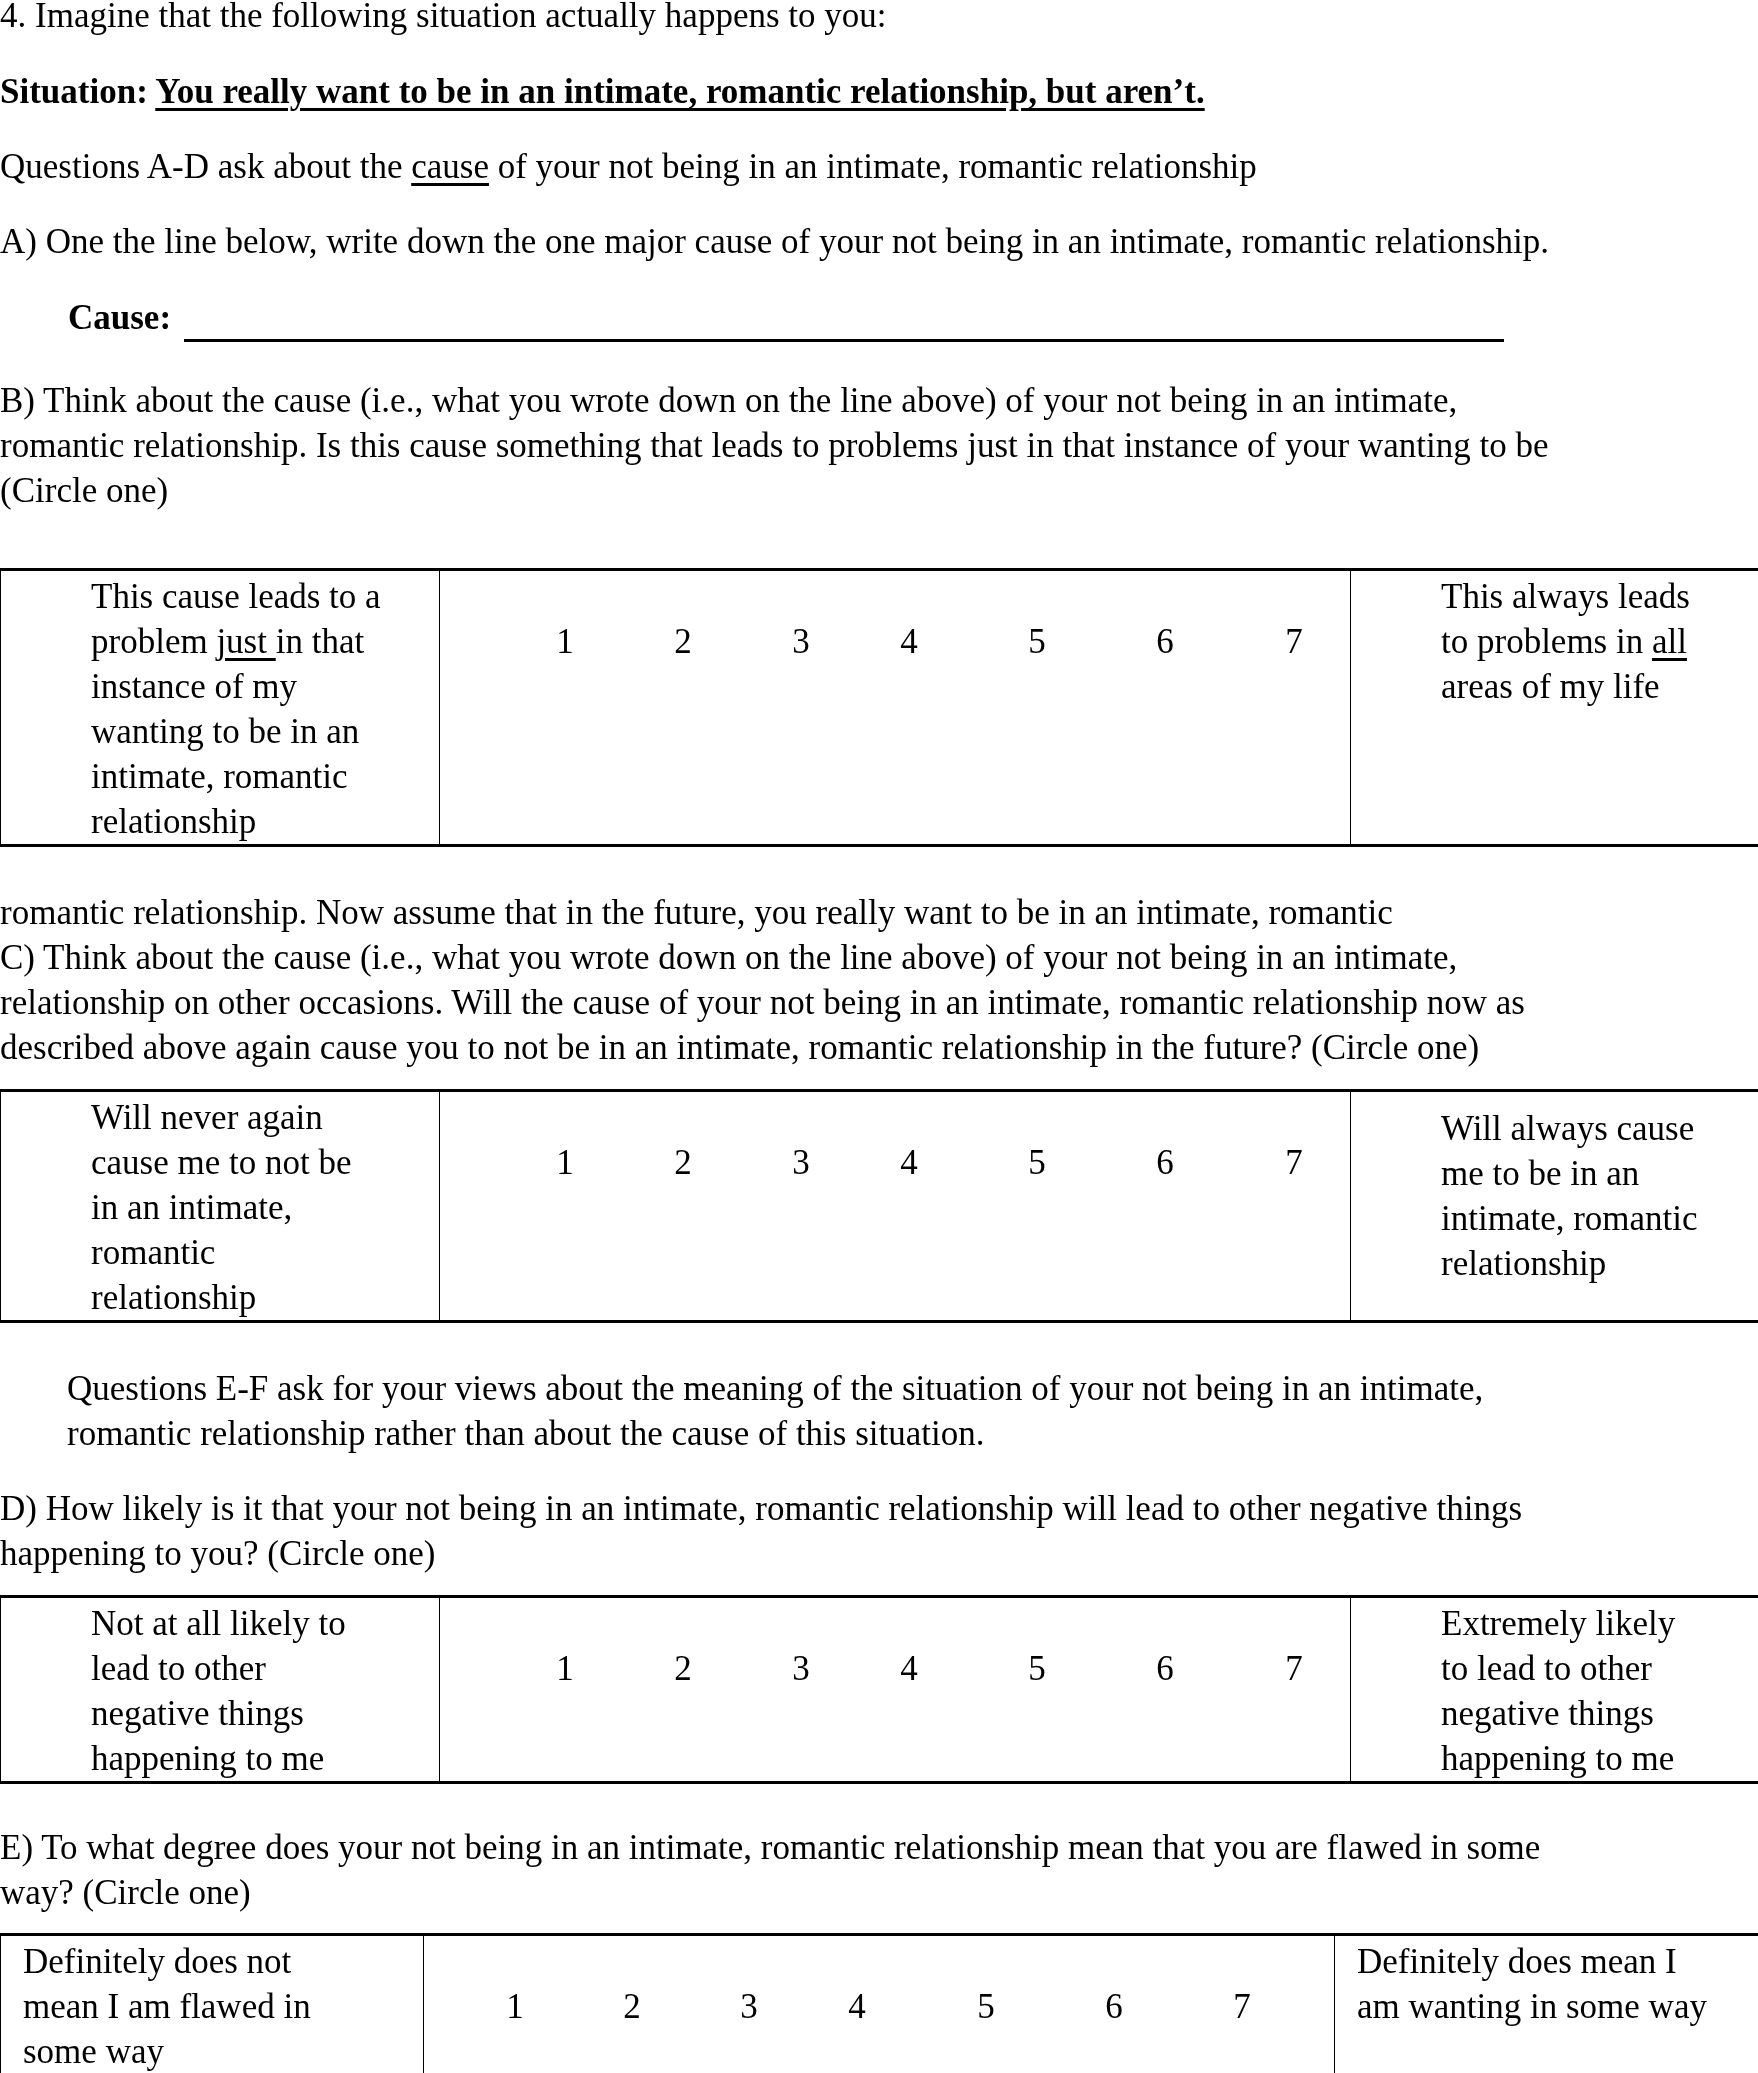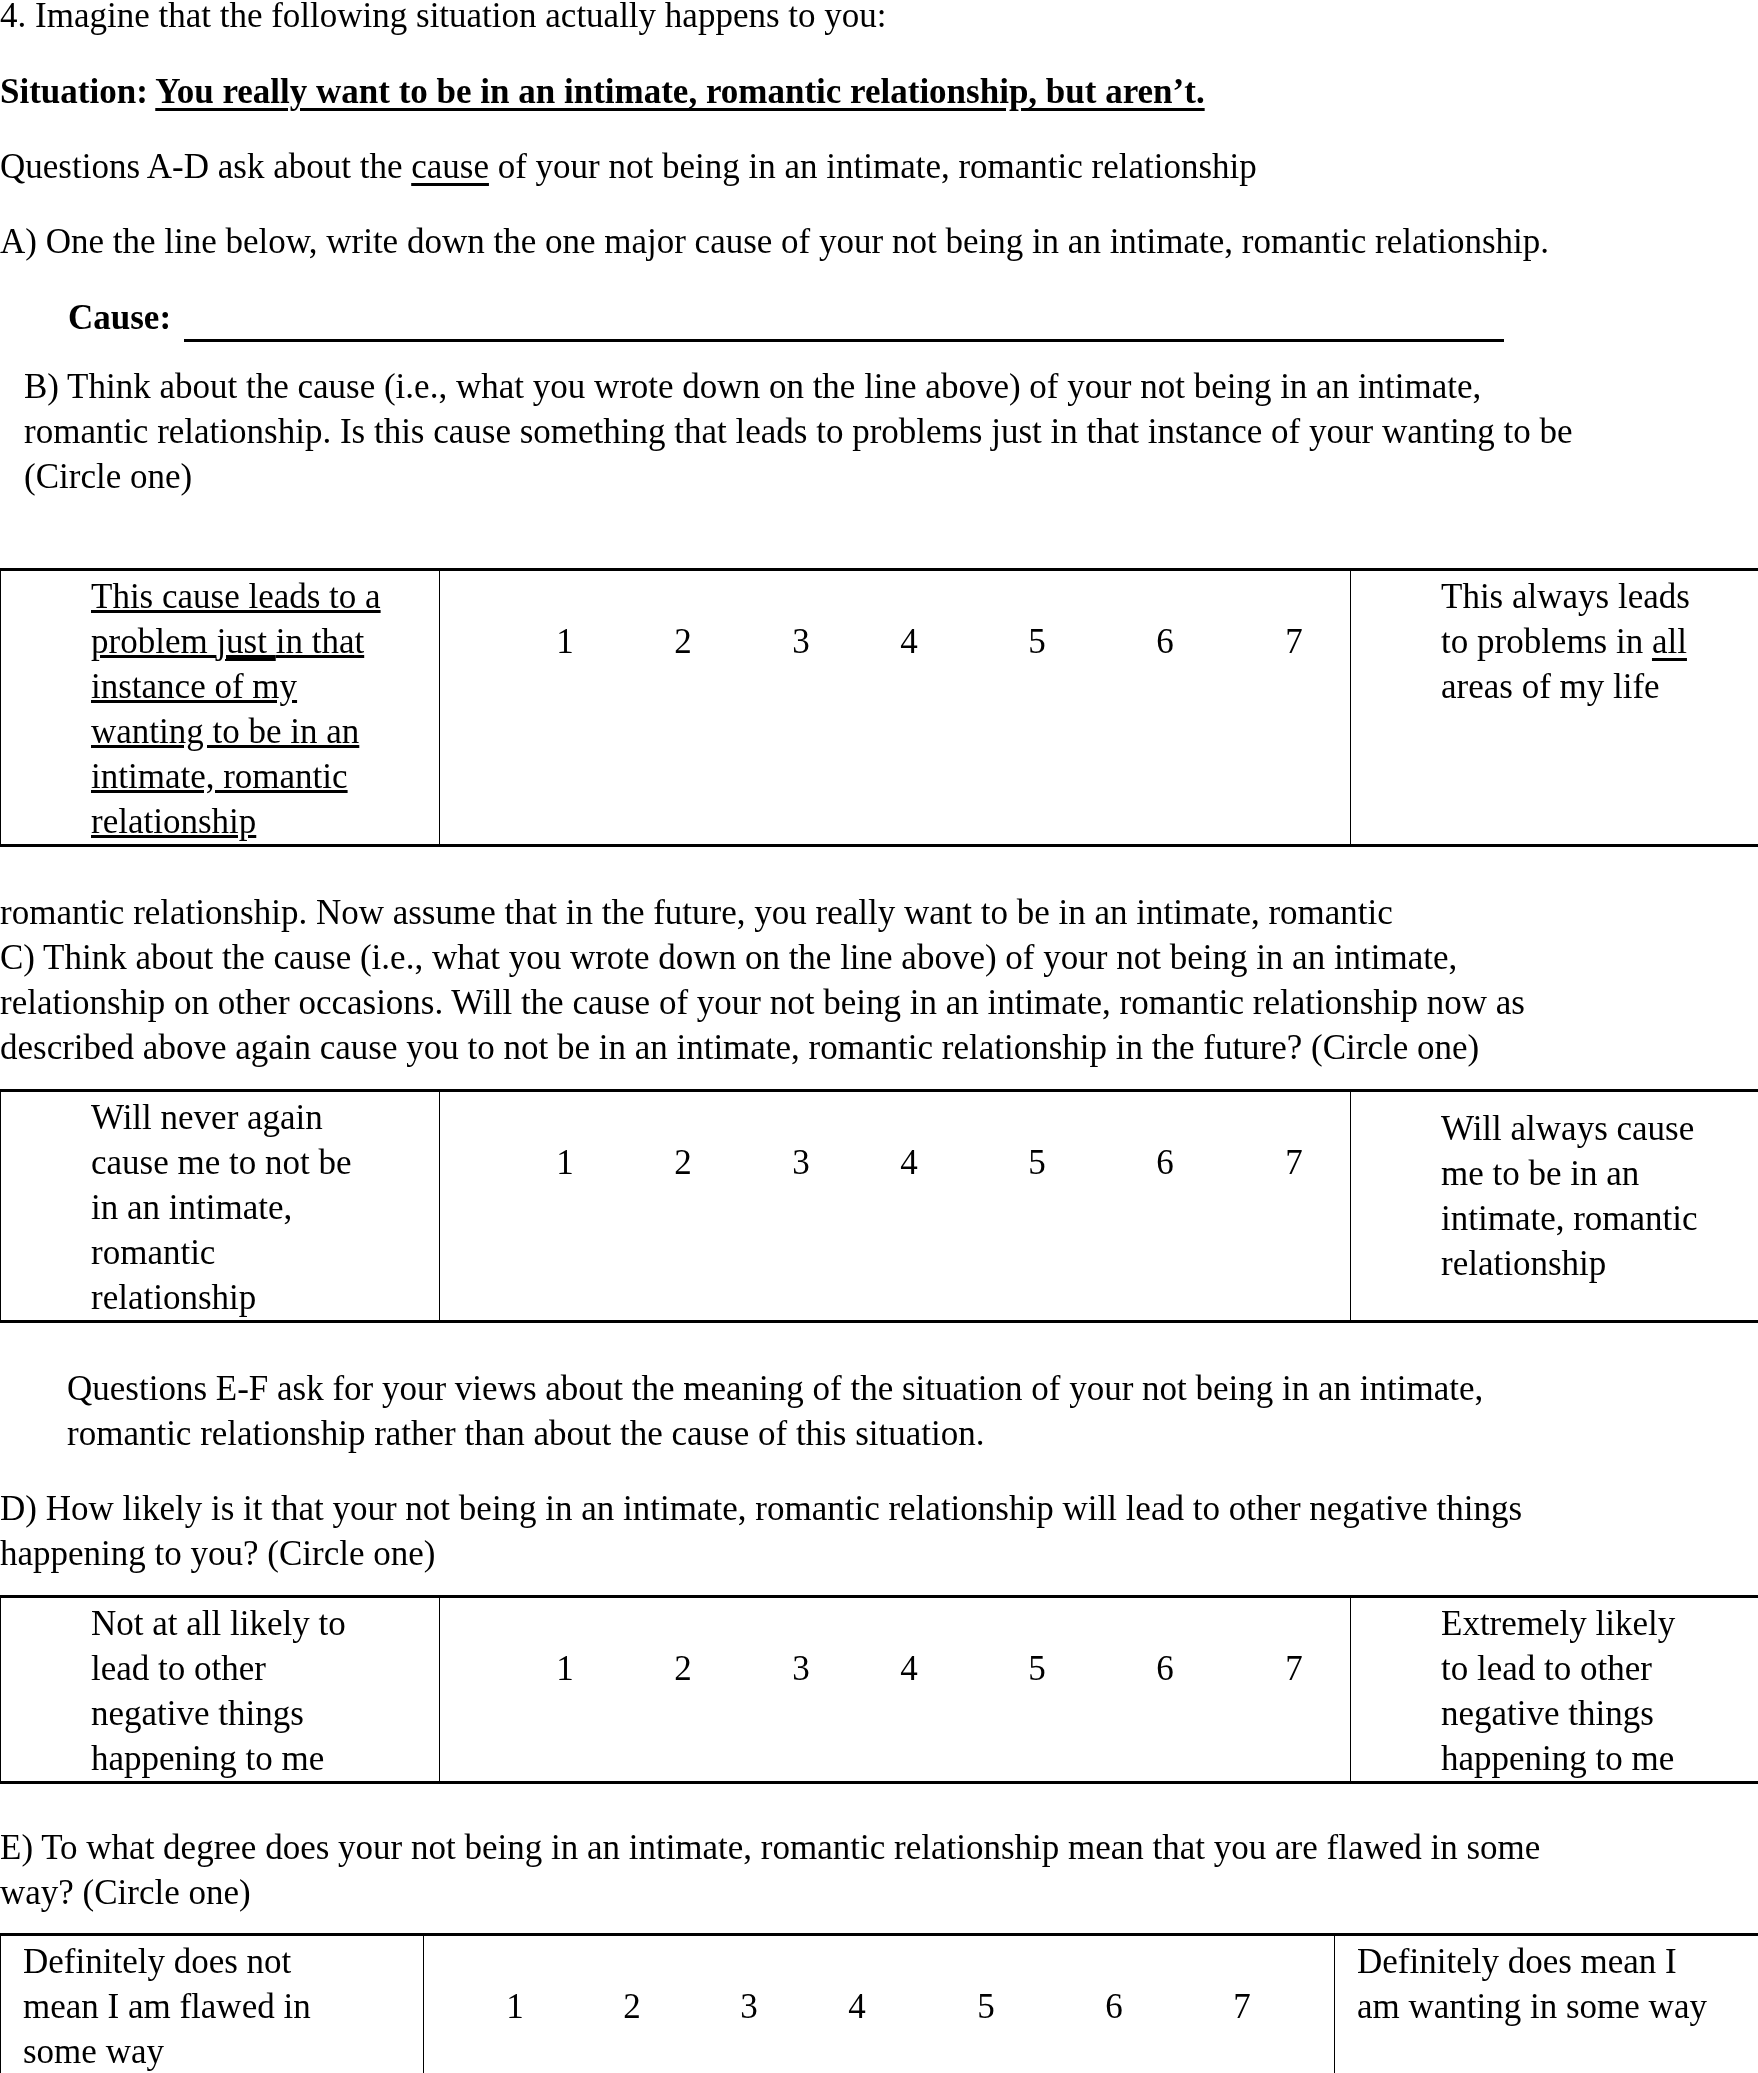--- a/index.html
+++ b/index.html
@@ -27,35 +27,35 @@
   <span>Situation:</span>
   <span class="u">You really want to be in an intimate, romantic relationship, but aren’t.</span>
 </div>
 
 <div class="p" style="top:144px;"><span>Questions A-D ask about the </span><span class="u">cause</span><span> of your not being in an intimate, romantic relationship</span></div>
 
 <div class="p" style="top:219px;">A) One the line below, write down the one major cause of your not being in an intimate, romantic relationship.</div>
 <div class="p b" style="top:295px; left:68px;">Cause:</div>
 <div class="cause-line" style="top:295px; left:184px; width:1320px; height:44px;"><span></span></div>
 
-<div class="abs" style="top:364px; left:0;padding-left:24px;">
+<div class="abs" style="top:378px; left:0;">
   <div>B) Think about the cause (i.e., what you wrote down on the line above) of your not being in an intimate,</div>
   <div>romantic relationship. Is this cause something that leads to problems just in that instance of your wanting to be</div>
   <div>(Circle one)</div>
 </div>
 
 <table class="scale" style="top:568px; left:0; width:1758px; height:275px;">
   <colgroup>
       <col style="width:439px">
       <col style="width:911px">
       <col style="width:408px">
     </colgroup>
   <tbody>
       <tr>
-    <td class="anchor" style="padding-top:2.7px;text-decoration:underline;">
+    <td class="anchor" style="padding-top:2.7px;">
       <div>This cause leads to a</div>
       <div><span>problem </span><span class="u">just </span><span>in that</span></div>
       <div>instance of my</div>
       <div>wanting to be in an</div>
       <div>intimate, romantic</div>
       <div>relationship</div>
     </td>
     <td>
       <div class="nums" style="top:48px;">
         <span class="num" style="left:107px">1</span>

